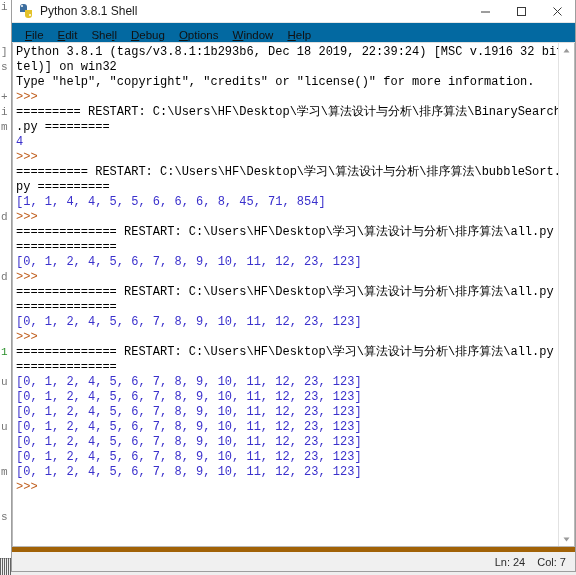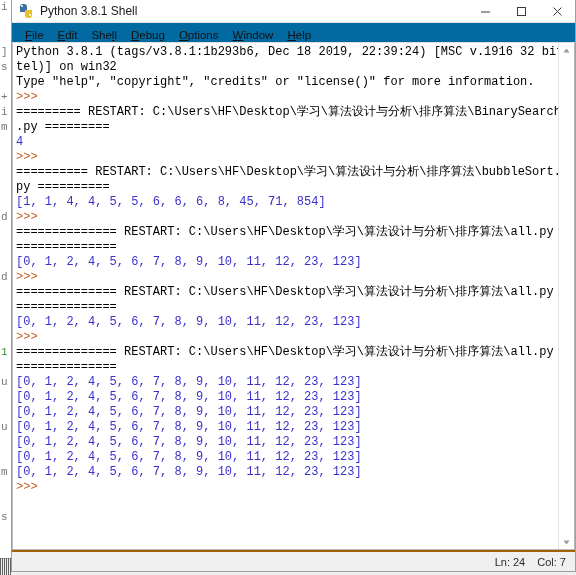--- a/index.html
+++ b/index.html
@@ -182,21 +182,21 @@
     left: 2px; top: 15px;
     width: 11px;
     height: 470px;
     background: #ffffff;
   }
 
   
   #statusbar {
     height: 19px;
     background: #f0f0f0;
-    border-top: 2px solid #a16207;
+    border-top: 5px solid #a16207;
     display: flex;
     align-items: center;
     justify-content: flex-end;
     padding-right: 9px;
     flex: none;
     gap: 12px;
   }
   #statusbar span {
     font-size: 11px;
     color: #2b2b2b;

